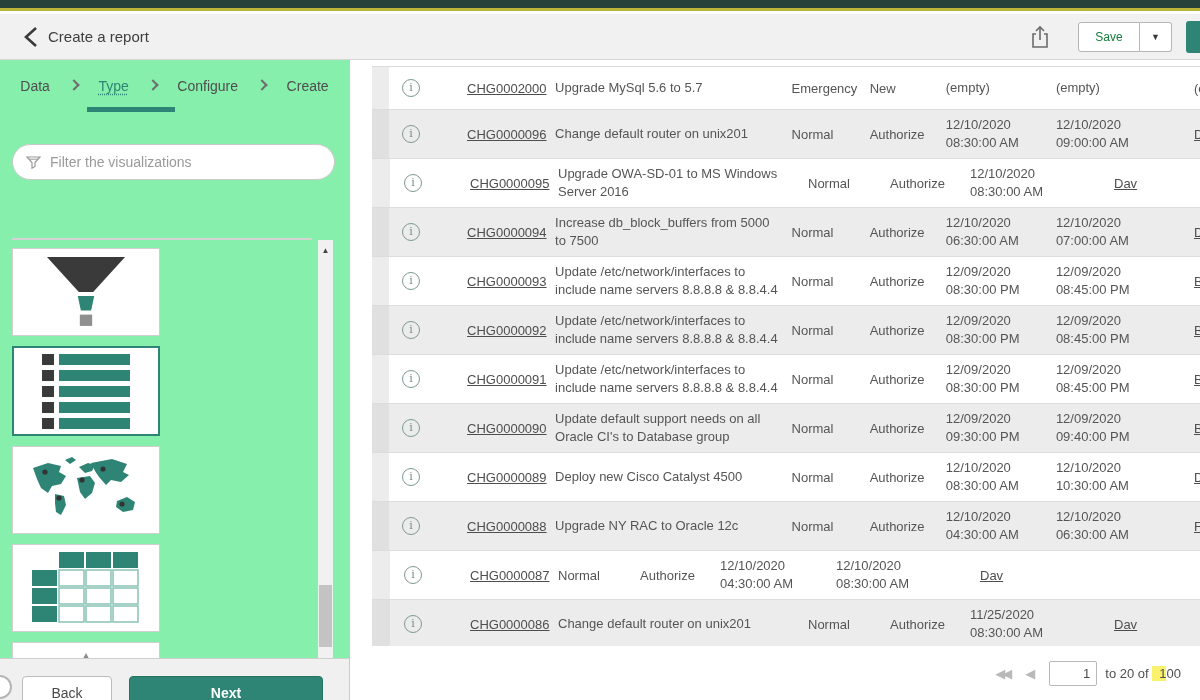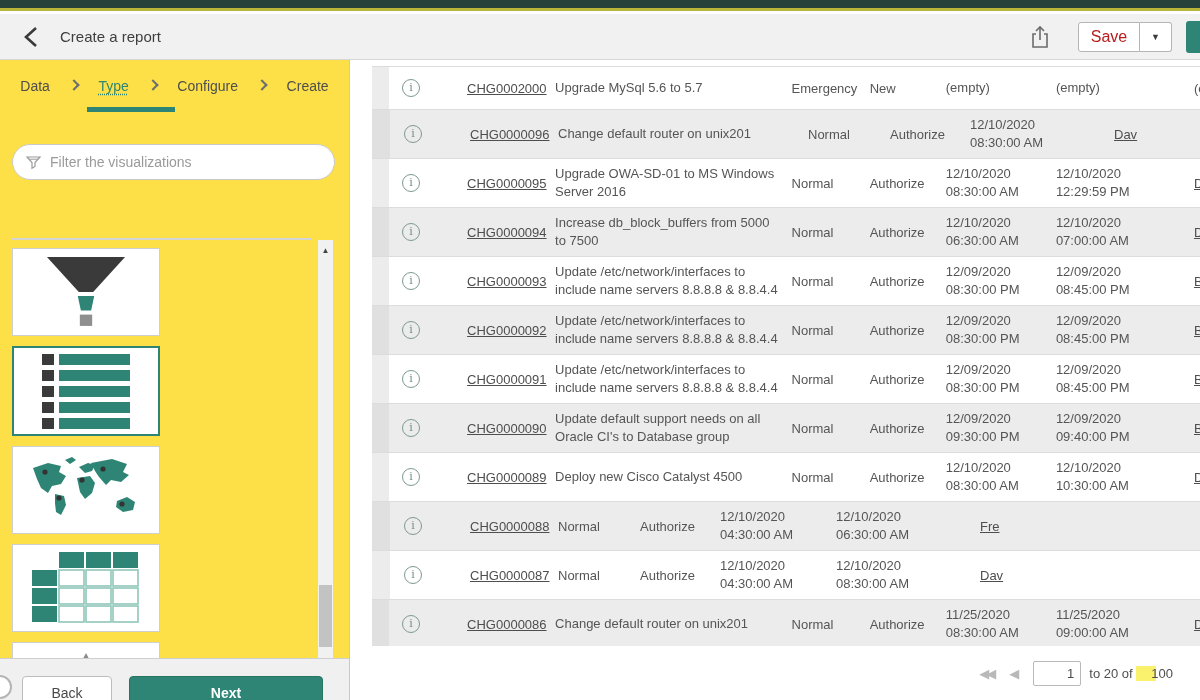--- a/index.html
+++ b/index.html
@@ -4,32 +4,32 @@
 <style>
   * { margin:0; padding:0; box-sizing:border-box; }
   html,body { width:1200px; height:700px; overflow:hidden; font-family:"Liberation Sans", sans-serif; background:#fff; }
   .app { position:relative; width:1200px; height:700px; }
 
   
   .topstrip { height:11px; background:#26403a; border-bottom:3px solid #b9b43a; }
   .header { position:absolute; top:14px; left:0; right:0; height:46px; background:#f1f1f1;
             border-bottom:1px solid #d7d7d7; display:flex; align-items:center; }
   .back-btn { margin-left:22px; width:18px; height:22px; cursor:pointer; }
-  .hdr-title { margin-left:20px; font-size:15px; color:#3e3e3e; }
+  .hdr-title { margin-left:8px; font-size:15px; color:#3e3e3e; }
   .hdr-right { margin-left:auto; display:flex; align-items:center; }
   .share-btn { margin-right:28px; cursor:pointer; }
   .split-btn { display:flex; }
-  .btn { background:#fff; border:1px solid #b5b5b5; color:#b91c1c; font-size:16px;
+  .btn { background:#fff; border:1px solid #b5b5b5; color:#15803d; font-size:12px;
          height:30px; display:flex; align-items:center; justify-content:center; cursor:pointer; }
   .btn.save { width:62px; border-radius:3px 0 0 3px; }
   .btn.save-caret { width:32px; border-left:none; border-radius:0 3px 3px 0; font-size:9px; color:#3a3a3a; }
   .primary-sliver { width:14px; height:32px; background:#2e8575; border-radius:3px 0 0 3px; margin-left:14px; }
 
   
-  .left-panel { position:absolute; top:60px; left:0; width:350px; bottom:0; background:#fde047;
+  .left-panel { position:absolute; top:60px; left:0; width:350px; bottom:0; background:#86efac;
                 border-right:1px solid #c9c9c9; }
   .steps { position:relative; height:52px; display:flex; align-items:center;
            justify-content:space-evenly; font-size:14px; color:#4e4e4e; }
   .step { cursor:pointer; }
   .step.active { color:#2e8575; text-decoration:underline dotted; text-underline-offset:3px; }
   .chev { width:8px; height:8px; border-top:2px solid #6e6e6e; border-right:2px solid #6e6e6e;
           transform:rotate(45deg); margin-top:-2px; }
   .tab-indicator { position:absolute; bottom:0; left:87px; width:88px; height:5px; background:#2e8575; }
   .filter-box { margin:32px 14px 0 12px; height:36px; border:1px solid #c9c9c9; border-radius:18px;
                 display:flex; align-items:center; padding:0 12px; background:#fff; }
@@ -80,21 +80,21 @@
   .nameCol { flex:1; overflow:hidden; white-space:nowrap; }
   .nameCol.plain { text-decoration:none; color:#555; }
 
   .pagination { position:absolute; right:0; bottom:0; left:22px; height:54px; display:flex;
                 align-items:center; justify-content:flex-end; padding-right:12px; background:#fff; }
   .pg-icon { color:#b9b9b9; font-size:13px; margin-right:14px; cursor:pointer; user-select:none; }
   .pg-icon.first { letter-spacing:-3px; margin-right:16px; }
   .pg-input { width:48px; height:25px; border:1px solid #b9b9b9; border-radius:2px; text-align:right;
               padding-right:6px; font-size:13px; color:#4a4a4a; margin-right:8px; }
   .pg-label { font-size:13px; color:#4f4f4f; }
-  .pg-total { padding:0 15px; background:linear-gradient(90deg, rgba(248,238,70,.8) 0 38%, rgba(248,238,70,0) 38%); }
+  .pg-total { padding:0 7px; background:linear-gradient(90deg, rgba(248,238,70,.8) 0 38%, rgba(248,238,70,0) 38%); }
 </style>
 </head>
 <body>
 
 <div class="app">
 
   <div class="topstrip"></div>
 
   <div class="header">
     <svg class="back-btn" viewBox="0 0 18 22">
@@ -252,34 +252,34 @@
   <div class="trow alt">
     <div class="gutter"></div>
     <div class="cell icon-cell">
             <span class="info-icon">i</span>
           </div>
     <a class="cell num link">CHG0000096</a>
     <div class="cell desc">Change default router on unix201</div>
     <div class="cell pri">Normal</div>
     <div class="cell state">Authorize</div>
     <div class="cell date">12/10/2020 08:30:00 AM</div>
+    <div class="cell date">12/10/2020 09:00:00 AM</div>
     <a class="cell nameCol link">Dav</a>
   </div>
 
   <div class="trow">
     <div class="gutter"></div>
     <div class="cell icon-cell">
             <span class="info-icon">i</span>
           </div>
     <a class="cell num link">CHG0000095</a>
     <div class="cell desc">Upgrade OWA-SD-01 to MS Windows Server 2016</div>
     <div class="cell pri">Normal</div>
     <div class="cell state">Authorize</div>
     <div class="cell date">12/10/2020 08:30:00 AM</div>
-    <div class="cell date">12/10/2020 12:29:59 PM</div>
     <a class="cell nameCol link">Dav</a>
   </div>
 
   <div class="trow alt">
     <div class="gutter"></div>
     <div class="cell icon-cell">
             <span class="info-icon">i</span>
           </div>
     <a class="cell num link">CHG0000094</a>
     <div class="cell desc">Increase db_block_buffers from 5000 to 7500</div>
@@ -359,20 +359,21 @@
     <div class="cell date">12/10/2020 10:30:00 AM</div>
     <a class="cell nameCol link">Dav</a>
   </div>
 
   <div class="trow alt">
     <div class="gutter"></div>
     <div class="cell icon-cell">
             <span class="info-icon">i</span>
           </div>
     <a class="cell num link">CHG0000088</a>
+    <div class="cell desc">Upgrade NY RAC to Oracle 12c</div>
     <div class="cell pri">Normal</div>
     <div class="cell state">Authorize</div>
     <div class="cell date">12/10/2020 04:30:00 AM</div>
     <div class="cell date">12/10/2020 06:30:00 AM</div>
     <a class="cell nameCol link">Fre</a>
   </div>
 
   <div class="trow">
     <div class="gutter"></div>
     <div class="cell icon-cell">
@@ -389,21 +390,20 @@
   <div class="trow alt">
     <div class="gutter"></div>
     <div class="cell icon-cell">
             <span class="info-icon">i</span>
           </div>
     <a class="cell num link">CHG0000086</a>
     <div class="cell desc">Change default router on unix201</div>
     <div class="cell pri">Normal</div>
     <div class="cell state">Authorize</div>
     <div class="cell date">11/25/2020 08:30:00 AM</div>
-    <div class="cell date">11/25/2020 09:00:00 AM</div>
     <a class="cell nameCol link">Dav</a>
   </div>
 </div>
 
     <div class="pagination">
       <span class="pg-icon first">◀◀</span>
       <span class="pg-icon">◀</span>
       <input class="pg-input" value="1" style="">
       <span class="pg-label">
         <span>to 20 of</span>

